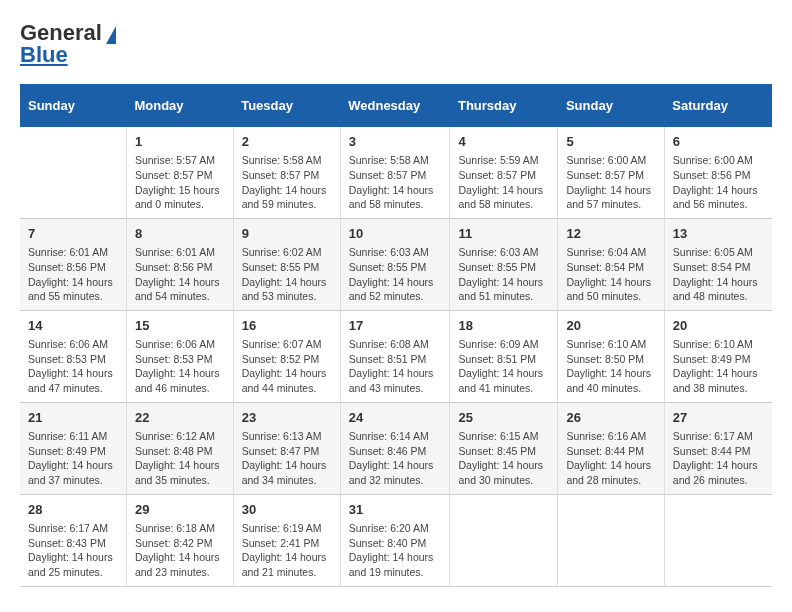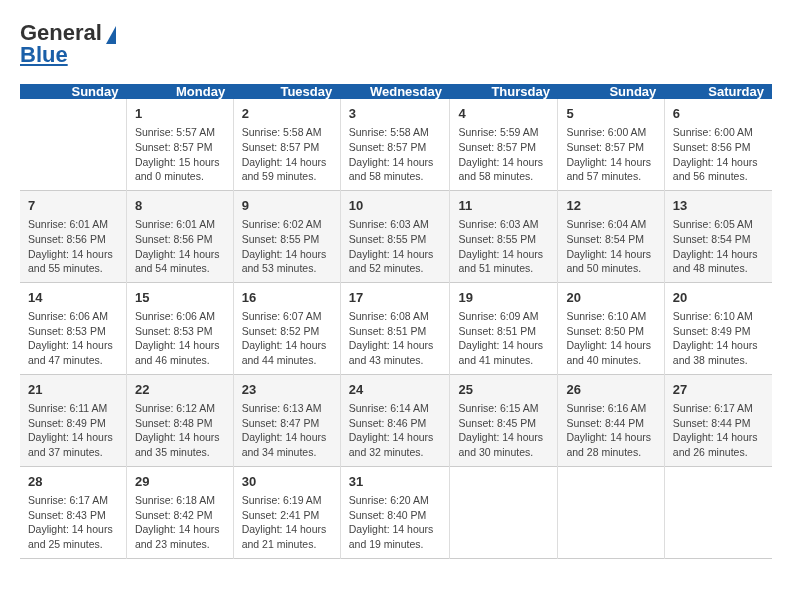--- a/index.html
+++ b/index.html
@@ -33,22 +33,22 @@
       color: #555;
     }
     table {
       width: 100%;
       border-collapse: collapse;
       font-size: 11px;
     }
     thead tr th {
       background-color: #1a5fa8;
       color: #fff;
-      text-align: right;
-      padding: 0 8px;
+      text-align: left;
+      padding: 14px 8px;
       font-size: 13px;
       font-weight: bold;
     }
     tbody tr {
       border-bottom: 1px solid #ccc;
     }
     tbody tr:nth-child(odd) {
       background: #fff;
     }
     tbody tr:nth-child(even) {
@@ -236,21 +236,21 @@
           <div class="cell-content">and 44 minutes.</div>
         </td>
         <td>
           <span class="day-num">17</span>
           <div class="cell-content">Sunrise: 6:08 AM</div>
           <div class="cell-content">Sunset: 8:51 PM</div>
           <div class="cell-content">Daylight: 14 hours</div>
           <div class="cell-content">and 43 minutes.</div>
         </td>
         <td>
-          <span class="day-num">19</span>
+          <span class="day-num">18</span>
           <div class="cell-content">Sunrise: 6:09 AM</div>
           <div class="cell-content">Sunset: 8:51 PM</div>
           <div class="cell-content">Daylight: 14 hours</div>
           <div class="cell-content">and 41 minutes.</div>
         </td>
         <td>
           <span class="day-num">20</span>
           <div class="cell-content">Sunrise: 6:10 AM</div>
           <div class="cell-content">Sunset: 8:50 PM</div>
           <div class="cell-content">Daylight: 14 hours</div>

